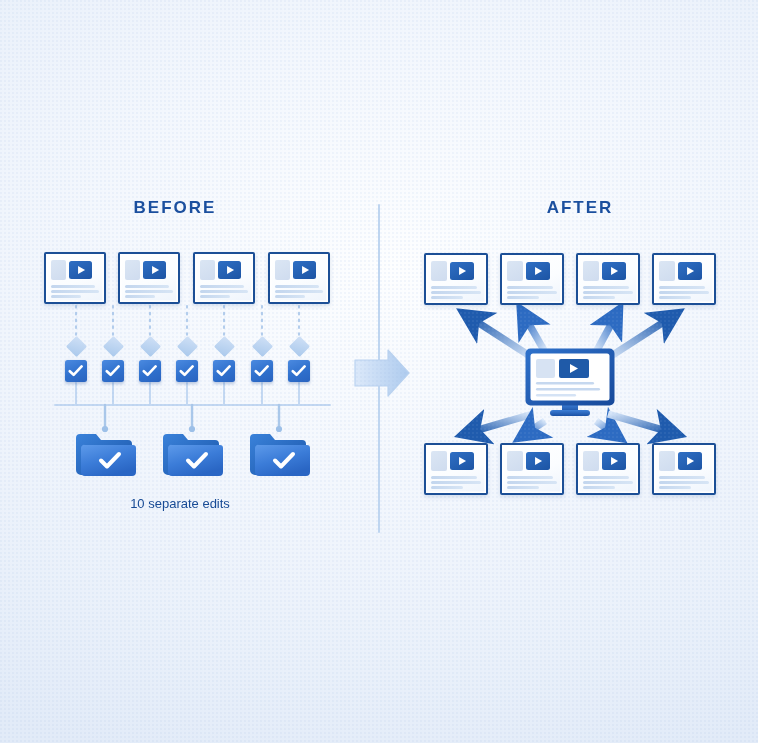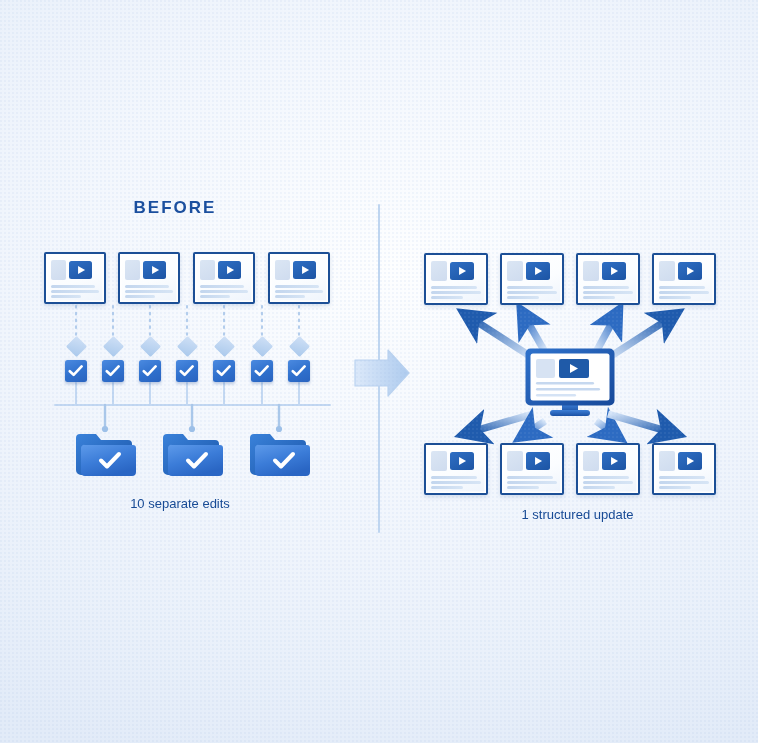--- a/index.html
+++ b/index.html
@@ -205,23 +205,23 @@
 
       <path d="M533,414 L471,432" stroke="url(#ray5)" stroke-width="7.4" marker-end="url(#mk1)"></path>
       <path d="M545,421 L527,433" stroke="url(#ray6)" stroke-width="7.4" marker-end="url(#mk2)"></path>
 
       <path d="M596,421 L613,433" stroke="url(#ray7)" stroke-width="7.4" marker-end="url(#mk2)"></path>
       <path d="M608,414 L670,432" stroke="url(#ray8)" stroke-width="7.4" marker-end="url(#mk1)"></path>
     </g>
   </svg>
 
   <div class="hdr" id="hdr-before">BEFORE</div>
+  <div class="hdr" id="hdr-after">AFTER</div>
 
   <div class="cap" id="cap-before">10 separate edits</div>
-  <div class="cap" id="cap-after">1 structured update</div>
 
   <div id="before-cards"></div>
 
   <div id="before-checks"></div>
 
   <div id="before-folders"></div>
 
   <div id="after-cards-top"></div>
   <div id="after-cards-bottom"></div>
 

